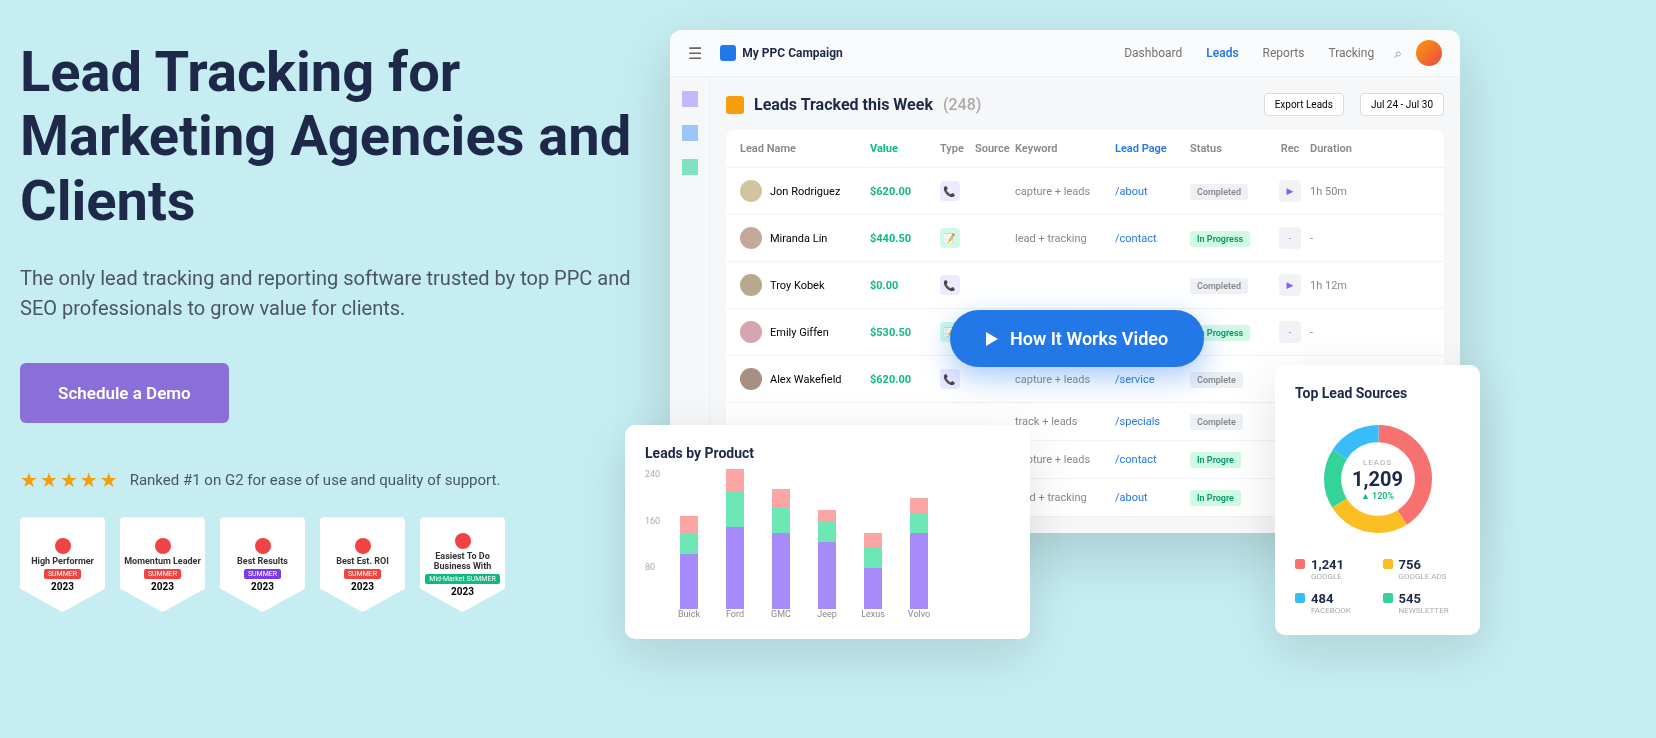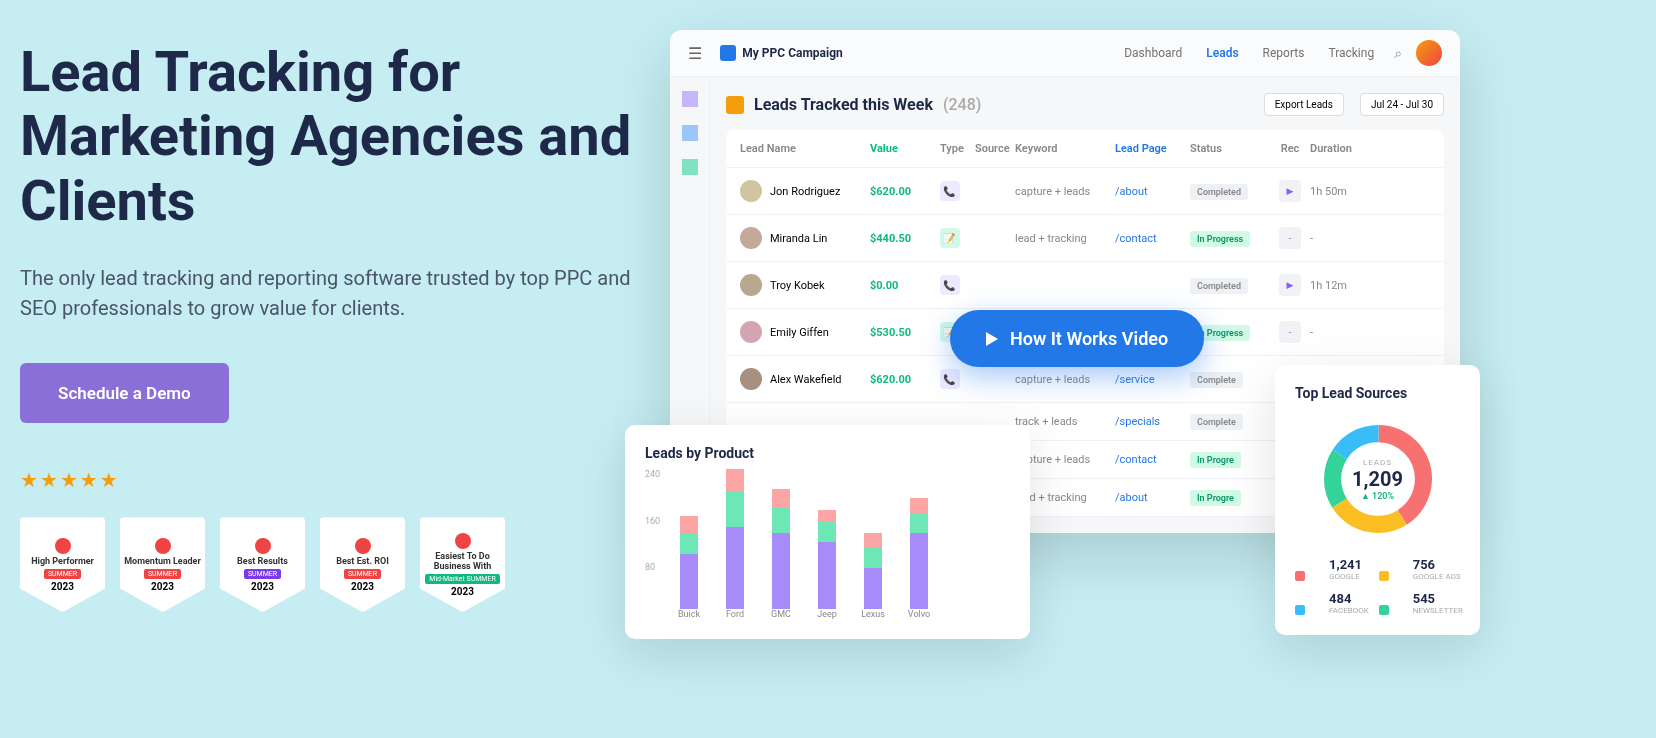--- a/index.html
+++ b/index.html
@@ -78,21 +78,21 @@
 .leg-sw{width:10px;height:10px;border-radius:2px}
 .leg-num{font-weight:700;font-size:15px;color:#1e2849}
 .leg-txt{color:#aaa;font-size:9px}
 .donut-wrap{display:flex;justify-content:center;margin-bottom:18px;position:relative}
 .donut{width:120px;height:120px}
 .donut-ctr{position:absolute;top:50%;left:50%;transform:translate(-50%,-50%);text-align:center}
 .donut-lbl{font-size:8px;color:#aaa;letter-spacing:1px}
 .donut-val{font-size:20px;font-weight:700;color:#1e2849}
 .donut-pct{font-size:9px;color:#10b981;font-weight:600}
 .src-grid{display:grid;grid-template-columns:1fr 1fr;gap:10px;font-size:10px}
-.src-item{display:flex;align-items:flex-end;gap:24px}
+.src-item{display:flex;align-items:flex-start;gap:6px}
 .src-sw{width:10px;height:10px;border-radius:2px;margin-top:2px}
 .src-num{font-weight:700;font-size:13px;color:#1e2849}
 .src-txt{color:#aaa;font-size:8px}
 </style>
 </head>
 <body>
 
 <div class="hero">
   <div class="left">
     <h1 class="headline">Lead Tracking for Marketing Agencies and Clients</h1>
@@ -101,20 +101,21 @@
       <button class="btn btn-purple">Schedule a Demo</button>
     </div>
     <div class="rating-row">
       <div class="stars">
         <span class="star">★</span>
           <span class="star">★</span>
           <span class="star">★</span>
           <span class="star">★</span>
           <span class="star">★</span>
       </div>
+      <span class="rating-txt">Ranked #1 on G2 for ease of use and quality of support.</span>
     </div>
     <div class="badges" id="badges">
         <div class="badge">
           <div class="badge-logo"></div>
           <div class="badge-title">High Performer</div>
           <div class="badge-tag" style="background:#ef4444">SUMMER</div>
           <div class="badge-year">2023</div>
         </div>
         <div class="badge">
           <div class="badge-logo"></div>

